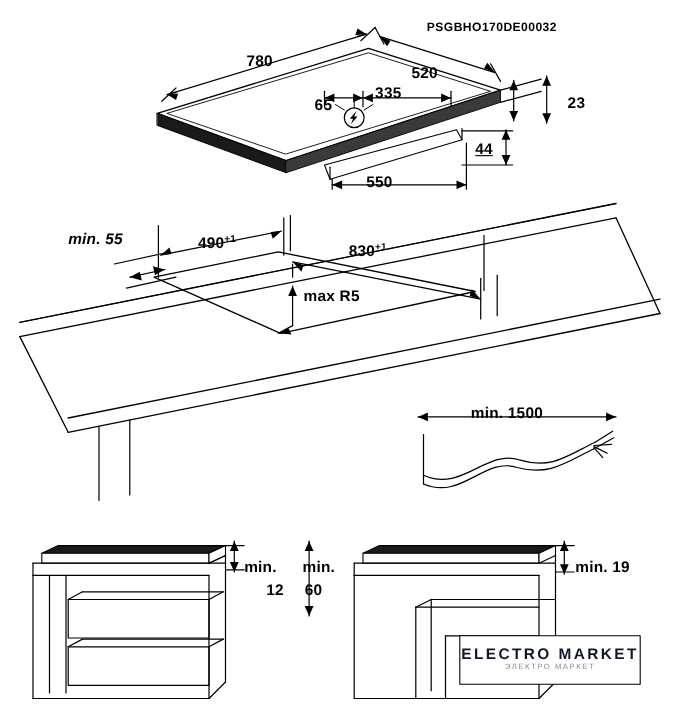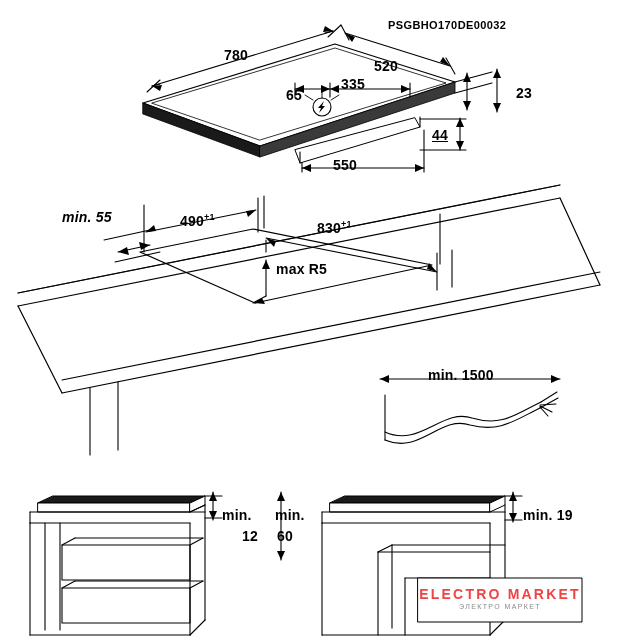--- a/index.html
+++ b/index.html
@@ -43,21 +43,21 @@
   .wm {
     position: absolute;
     text-align: center;
     color: #3a3a3a;
   }
   .wm .wm-main {
     font-family: "Liberation Sans", sans-serif;
     font-size: 14px;
     font-weight: 700;
     letter-spacing: 2.2px;
-    color: #ef4444;
+    color: #0f172a;
   }
   .wm .wm-sub {
     font-family: "Liberation Sans", sans-serif;
     font-size: 7px;
     letter-spacing: 1.4px;
     color: #8a8a8a;
     margin-top: 1px;
   }
 </style>
 </head>

